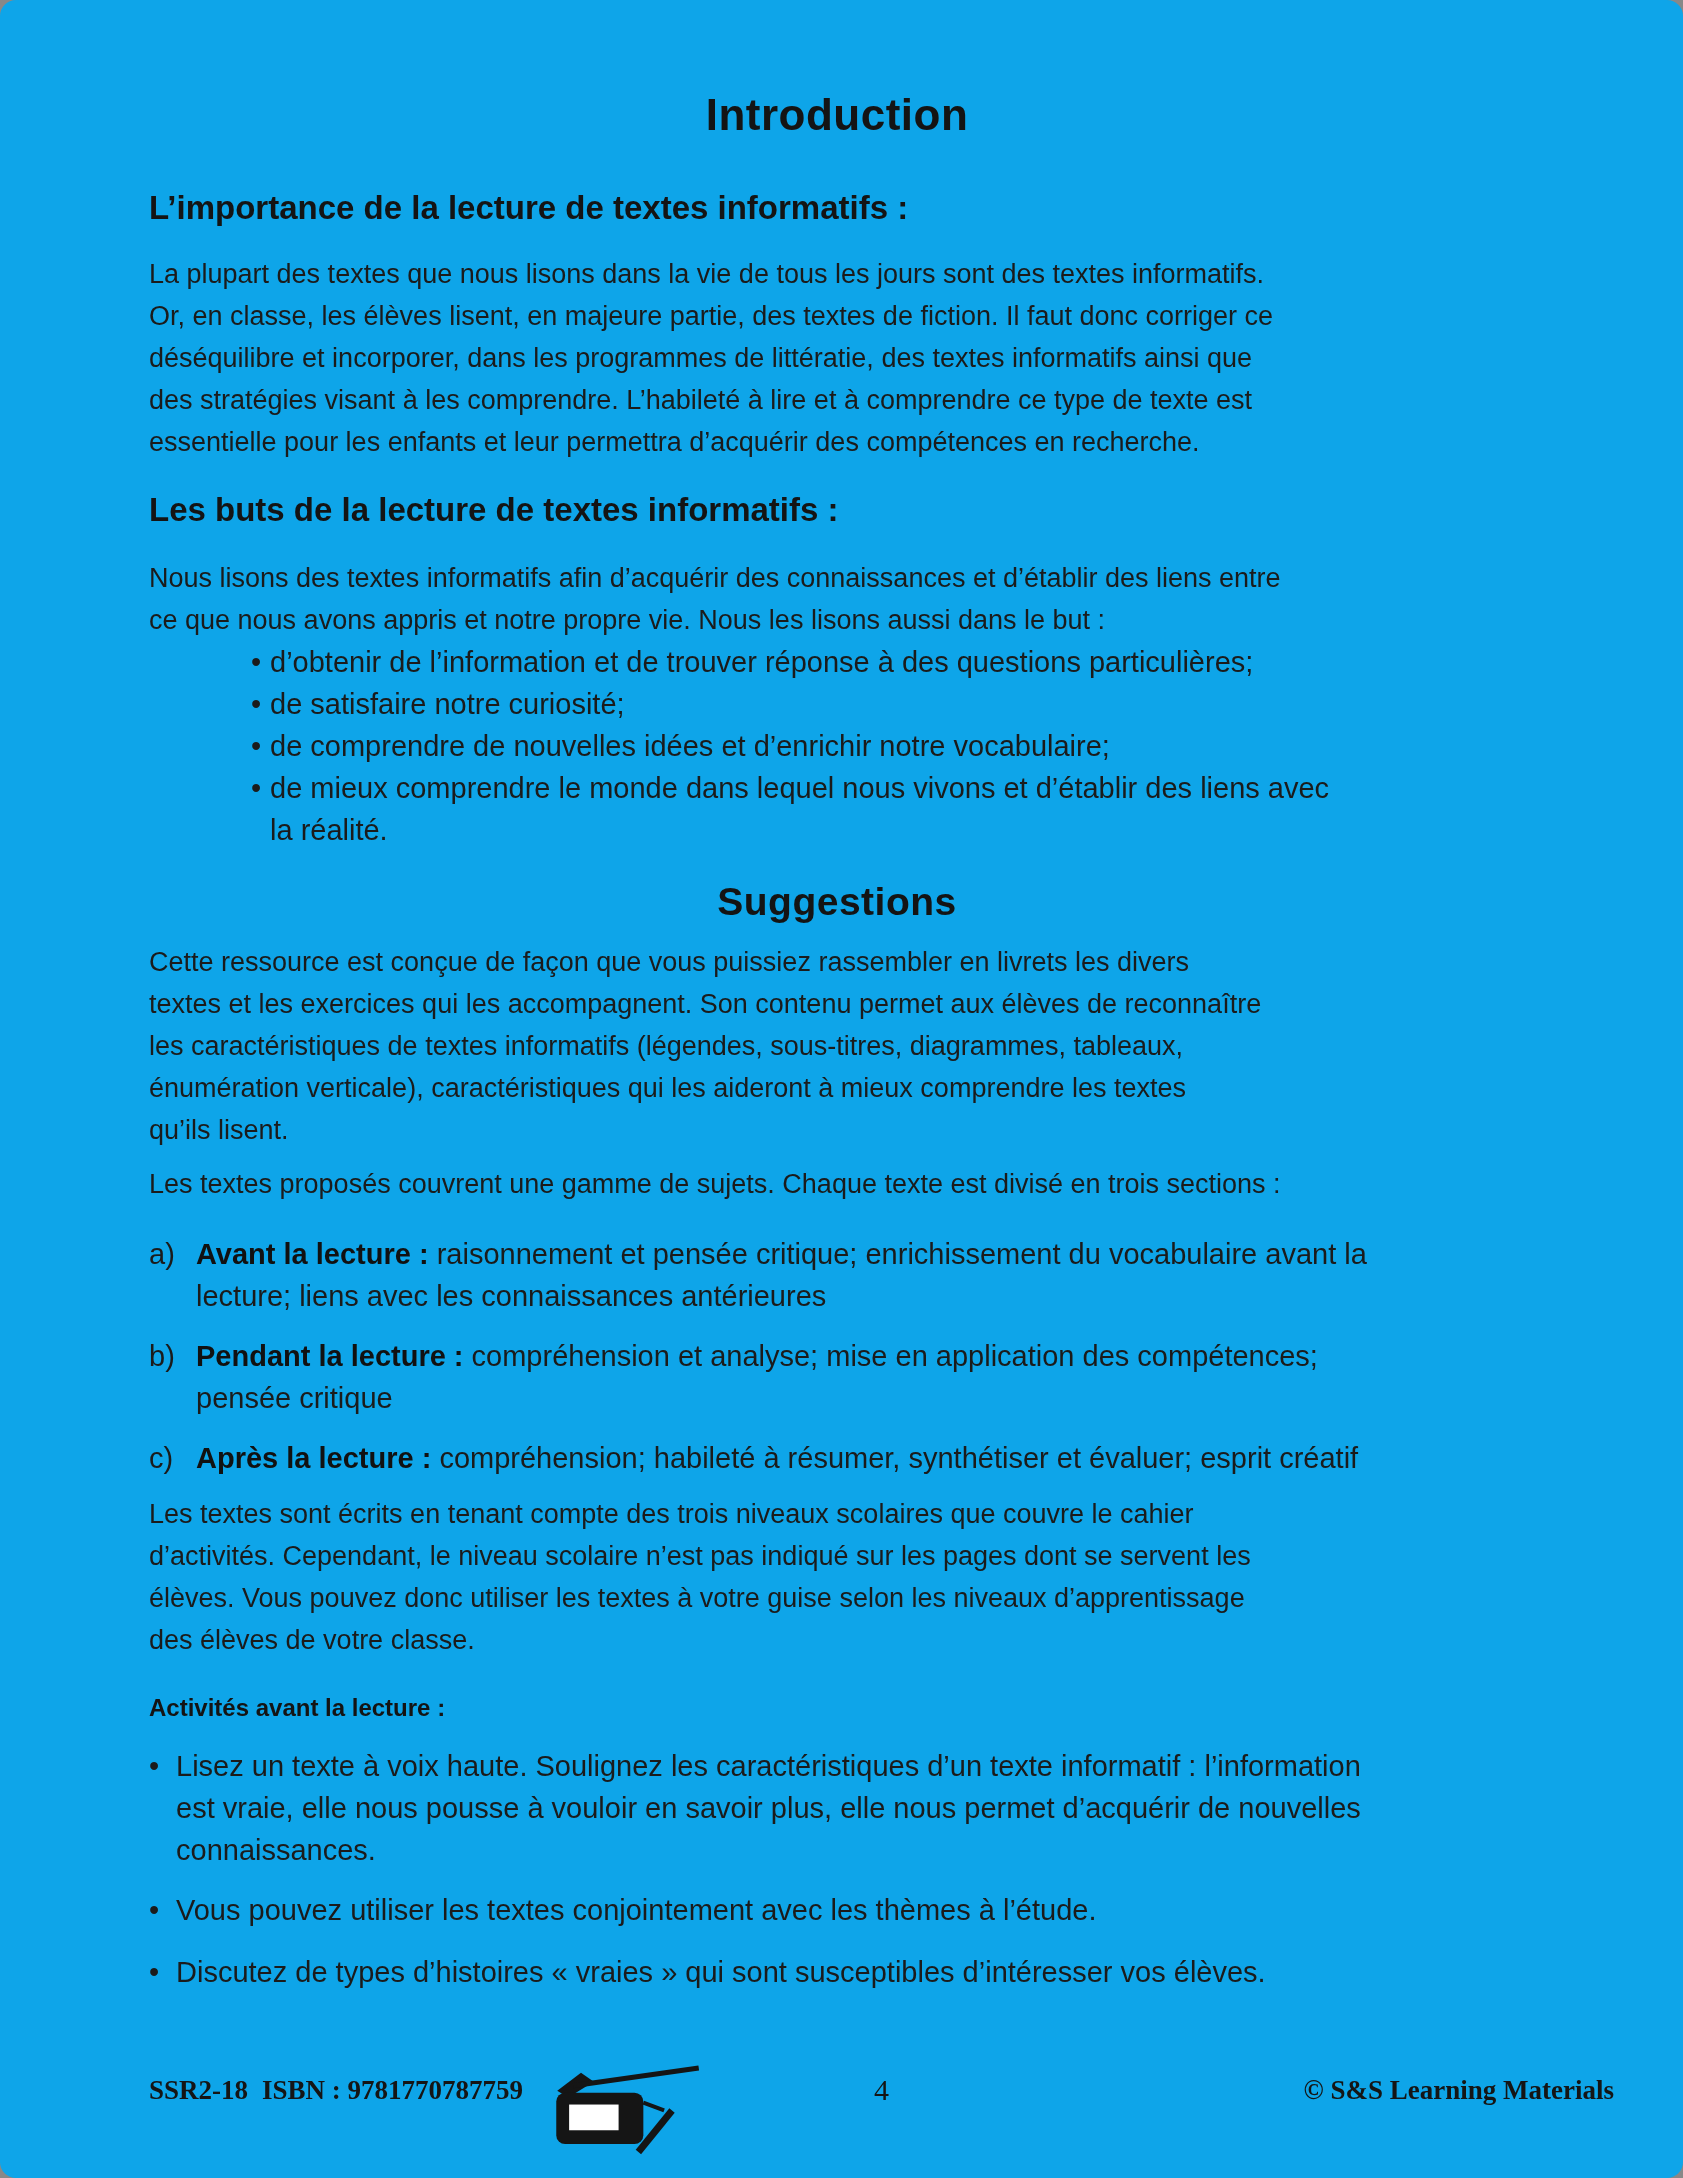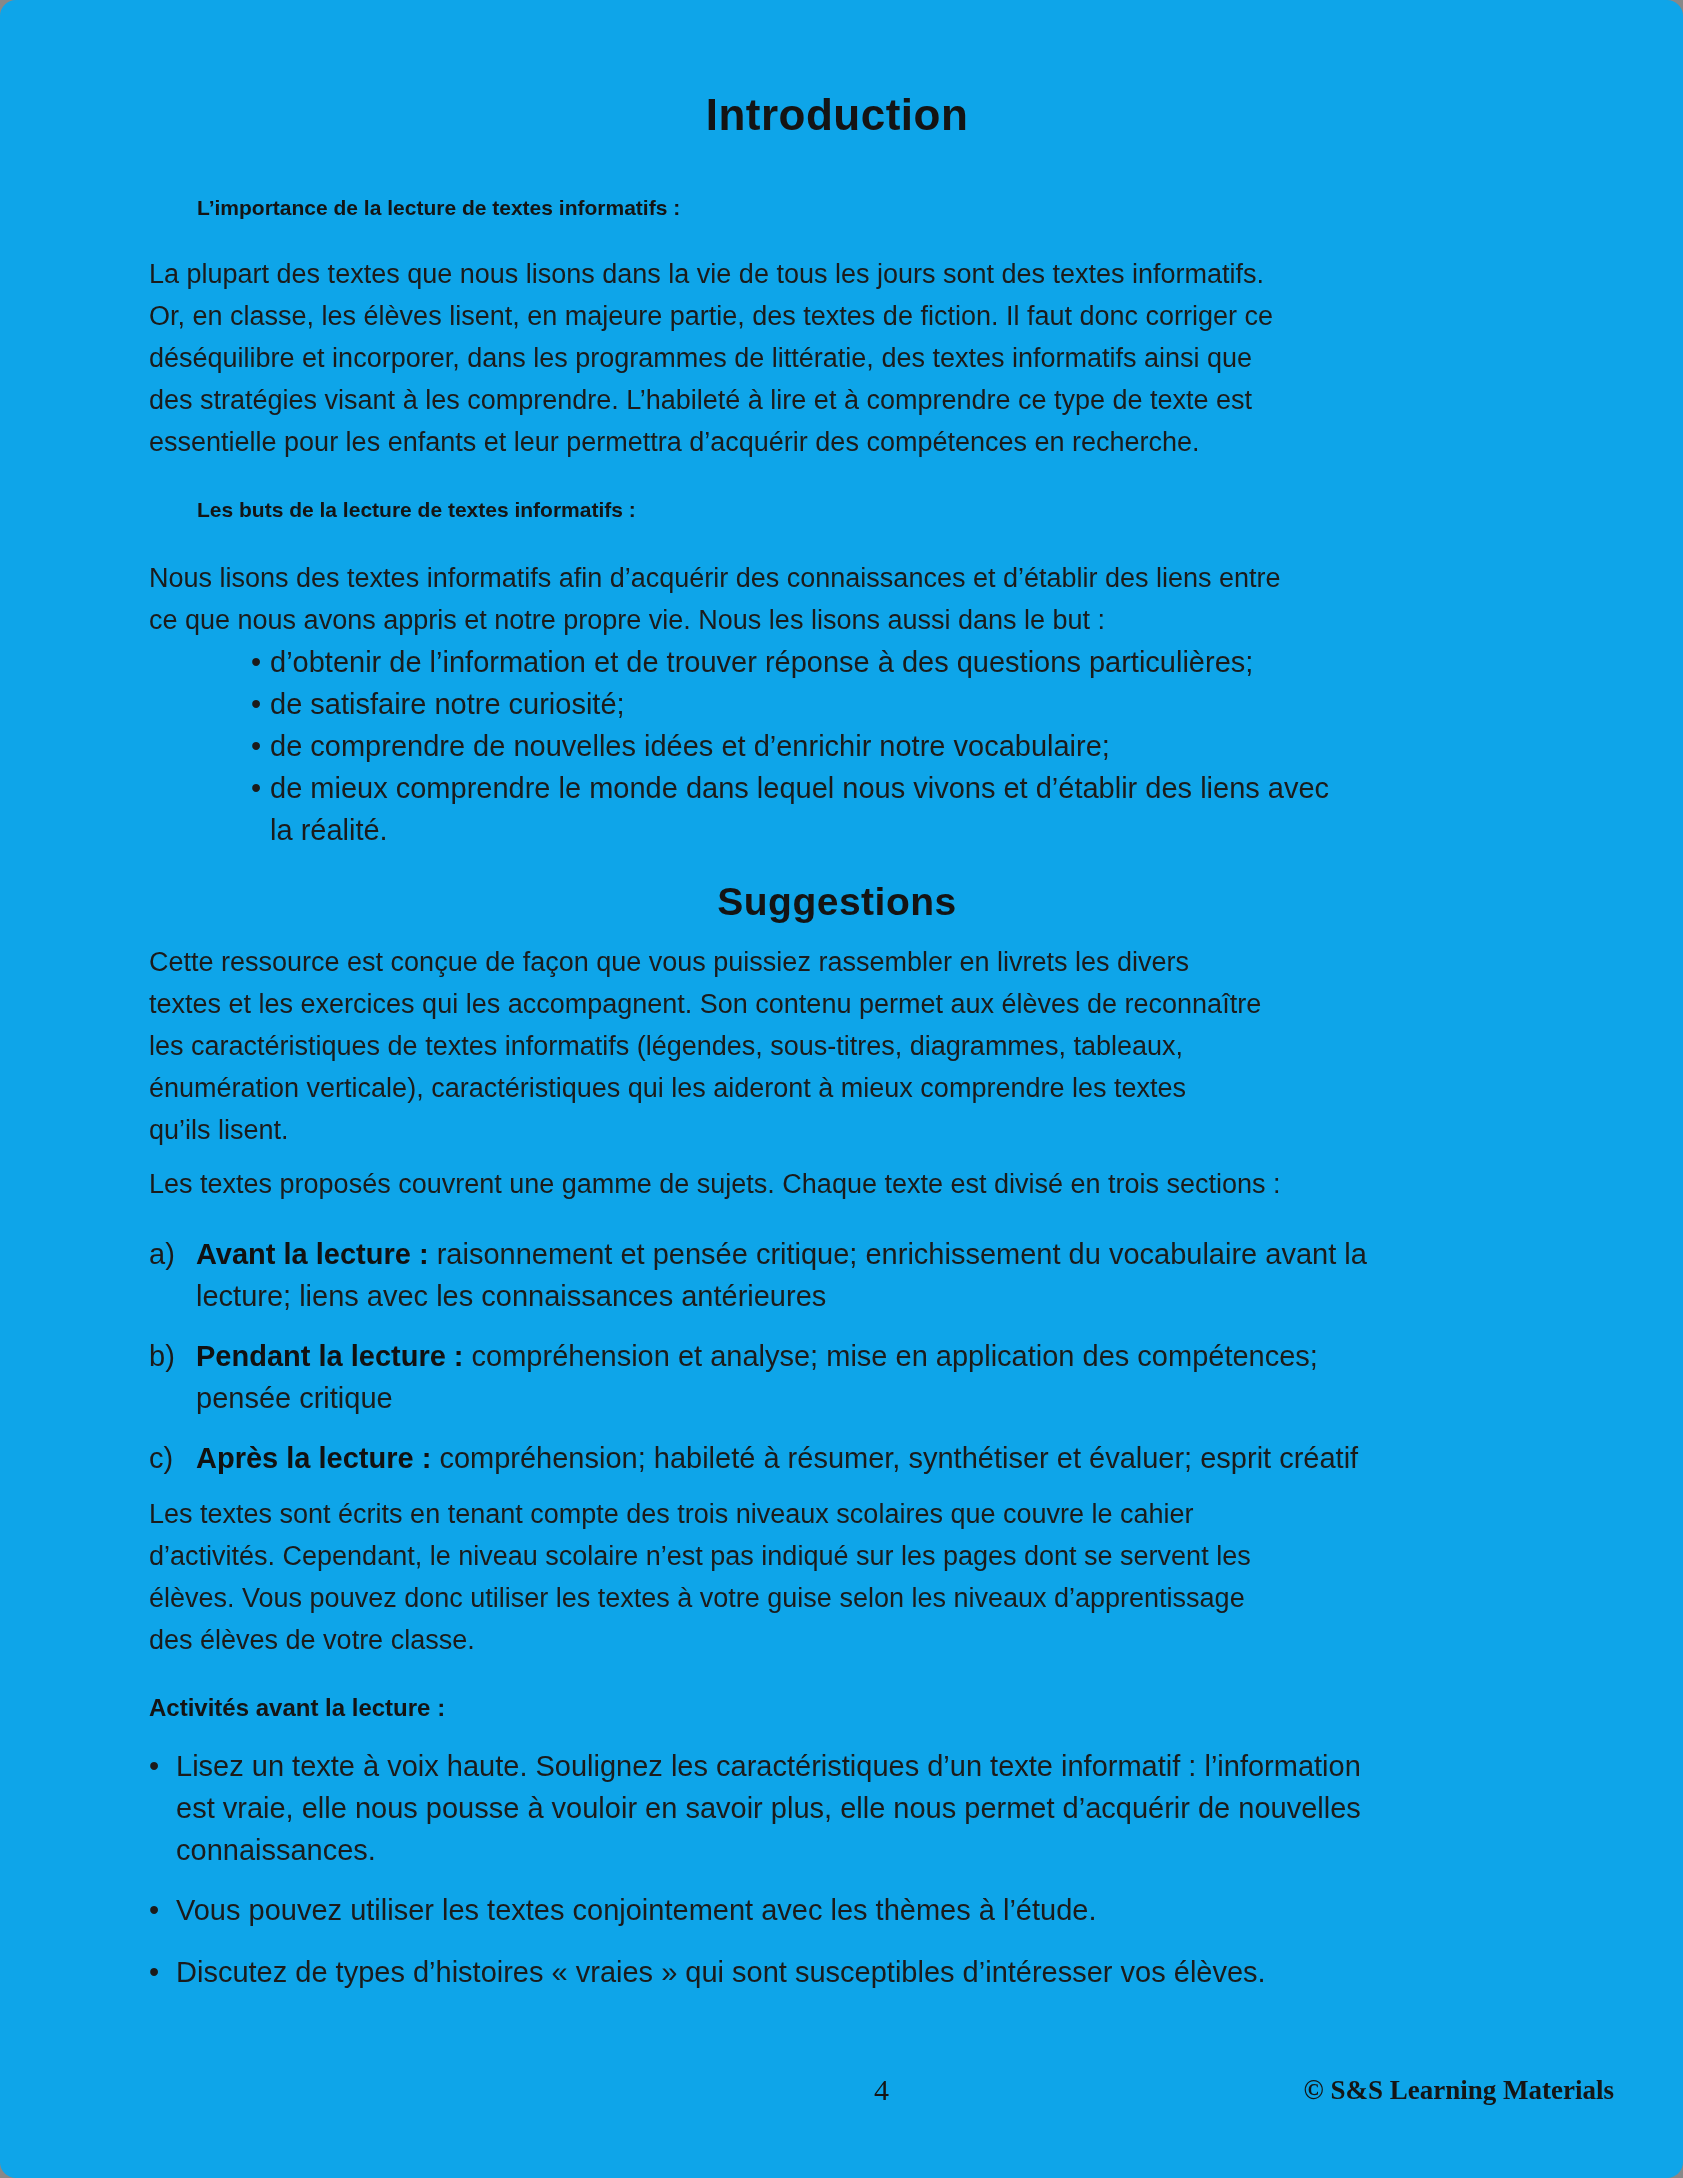--- a/index.html
+++ b/index.html
@@ -19,21 +19,21 @@
 
   .title1 {
     text-align:center; font-weight:bold; font-size:44px; line-height:48px;
     color:#141414; letter-spacing:0.5px;
   }
   .title2 {
     text-align:center; font-weight:bold; font-size:39px; line-height:46px;
     color:#141414; margin-top:28px; letter-spacing:0.5px;
   }
   .sec-heading {
-    font-size:21px; font-weight:bold; line-height:42px; color:#141414;margin-left:48px;
+    font-size:33px; font-weight:bold; line-height:42px; color:#141414;
   }
   .sec-heading.h1m { margin-top:48px; }
   .sec-heading.h2m { margin-top:26px; }
 
   .body-par { font-size:27px; line-height:42px; }
   .m24 { margin-top:24px; }
   .m26 { margin-top:26px; }
   .m16 { margin-top:16px; }
   .m12 { margin-top:12px; }
   .m14 { margin-top:14px; }
@@ -151,17 +151,33 @@
       <span class="bullet-text">Vous pouvez utiliser les textes conjointement avec les thèmes à l’étude.</span>
     </div>
     <div class="bullet-row act-b3">
       <span class="bullet-char2">•</span>
       <span class="bullet-text">Discutez de types d’histoires « vraies » qui sont susceptibles d’intéresser vos élèves.</span>
     </div>
 
   </div>
 
   <div class="footer">
+    <div class="footer-left">
+      <span>SSR2-18</span>
+      <span>ISBN : 9781770787759</span>
+      <span class="footer-icon">
+        <svg width="149" height="94" viewBox="0 0 150 95" xmlns="http://www.w3.org/2000/svg">
+          <g fill="#151515" stroke="none">
+            <polygon points="4,30 28,12 41,21 15,37"></polygon>
+            <rect x="3" y="32" width="88" height="52" rx="9"></rect>
+            <line x1="20" y1="25" x2="147" y2="7" stroke="#151515" stroke-width="5"></line>
+            <line x1="91" y1="42" x2="112" y2="50" stroke="#151515" stroke-width="4"></line>
+            <line x1="120" y1="50" x2="86" y2="92" stroke="#151515" stroke-width="7"></line>
+            <rect x="16" y="44" width="50" height="26" fill="#ffffff"></rect>
+          </g>
+        </svg>
+      </span>
+    </div>
     <div class="footer-page">4</div>
     <div class="footer-right">© S&amp;S Learning Materials</div>
   </div>
 </div>
 
 
 </body></html>

